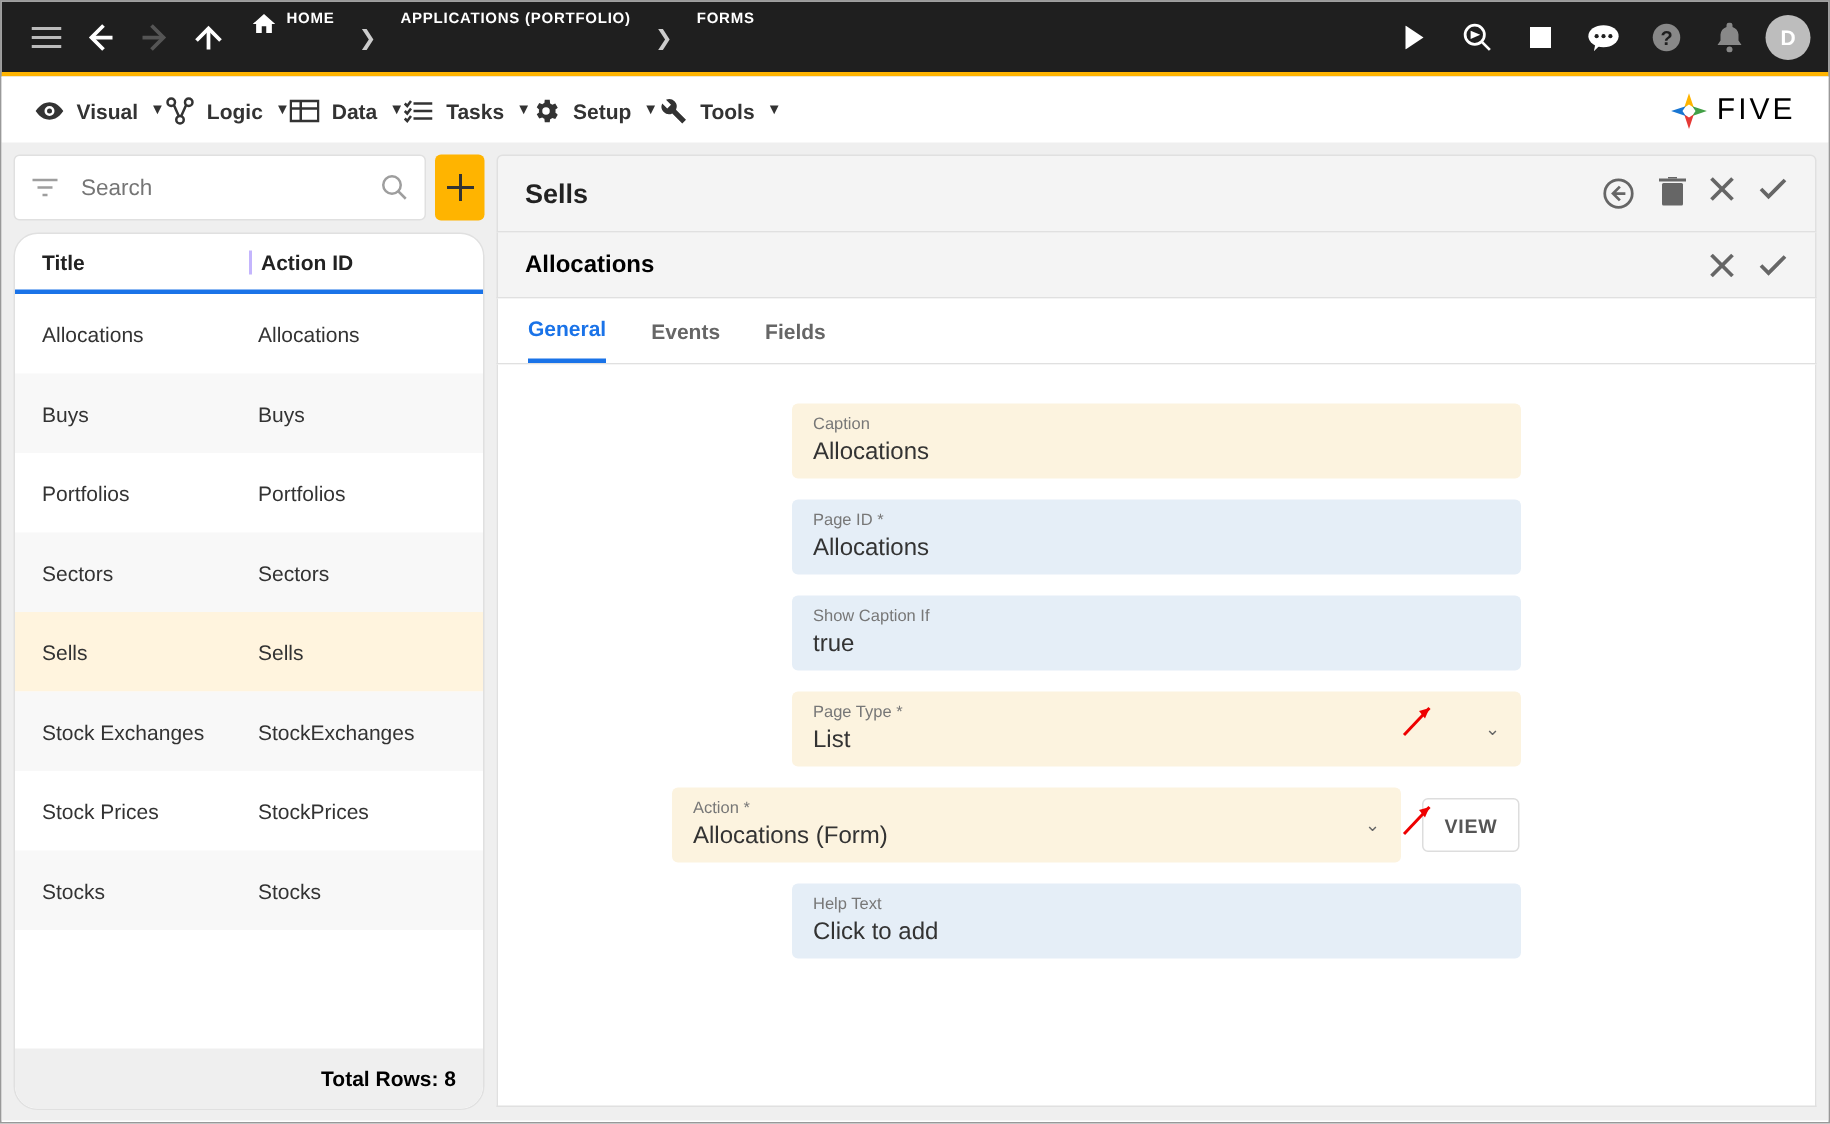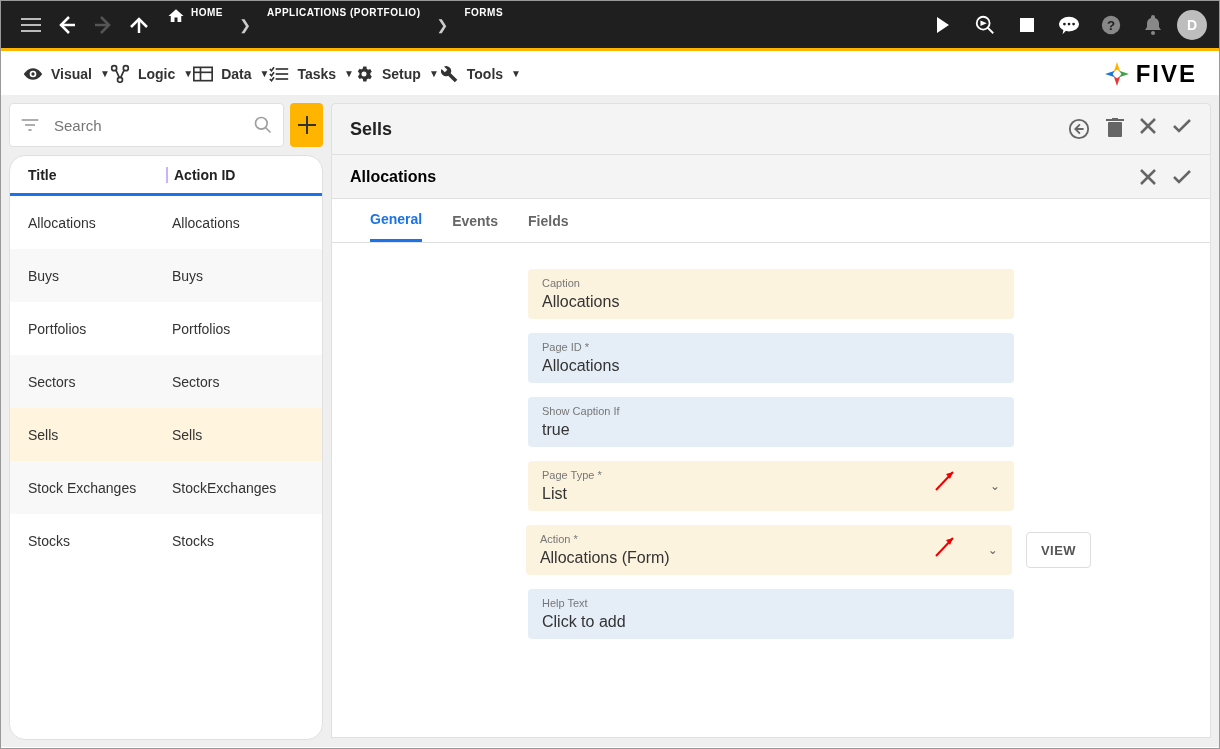--- a/index.html
+++ b/index.html
@@ -7,21 +7,21 @@
 .topbar{height:50px;background:#1f1f1f;display:flex;align-items:center;padding:0 12px;color:#fff;border-bottom:3px solid #ffb400}
 .topbar .icon-btn{width:36px;height:36px;display:flex;align-items:center;justify-content:center;color:#fff;cursor:pointer}
 .topbar .icon-btn.disabled{color:#5b5b5b}
 .chevron{width:24px;text-align:center;color:#ccc;font-size:14px}
 .breadcrumb-item{display:flex;padding:0 10px;height:36px;font-weight:700;font-size:10px;letter-spacing:.5px}
 .topbar-right{margin-left:auto;display:flex;align-items:center;gap:6px}
 .avatar{width:30px;height:30px;border-radius:50%;background:#bdbdbd;color:#fff;display:flex;align-items:center;justify-content:center;font-weight:700;font-size:14px}
 .menubar{height:44px;background:#fff;display:flex;align-items:center;padding:0 22px;border-top:1px solid #fff}
 .menu-item{display:flex;align-items:center;gap:8px;color:#333;font-weight:700;font-size:14px;cursor:pointer}
 .menu-tri{font-size:10px;color:#333}
-.logo{margin-left:auto;display:flex;align-items:center;gap:6px;font-weight:700;font-size:24px;letter-spacing:2px}
+.logo{margin-left:auto;display:flex;align-items:center;gap:6px;font-weight:400;font-size:20px;letter-spacing:2px}
 .logo svg{width:26px;height:26px}
 .workspace{display:flex;background:#efefef;height:652px}
 .left-col{width:330px;padding:8px}
 .search-row{display:flex;gap:6px}
 .search-box{flex:1;height:44px;background:#fff;border:1px solid #e0e0e0;border-radius:4px;display:flex;align-items:center;padding:0 10px}
 .search-box .filter-icn{color:#9e9e9e;margin-right:14px}
 .search-box input{flex:1;border:none;outline:none;font-size:15px;background:transparent}
 .search-box .mag-icn{color:#9e9e9e}
 .add-btn{width:44px;height:44px;background:#ffb400;border-radius:4px;display:flex;align-items:center;justify-content:center;font-size:26px;font-weight:400;cursor:pointer}
 .list-panel{margin-top:8px;background:#fff;border:1px solid #e0e0e0;border-radius:16px;height:585px;display:flex;flex-direction:column;overflow:hidden}
@@ -36,21 +36,21 @@
 .list-row .col1{width:50%;padding-left:18px}
 .list-row .col2{width:50%;padding-left:6px}
 .list-footer{height:40px;background:#efefef;display:flex;align-items:center;justify-content:flex-end;padding-right:18px;font-weight:700;font-size:14px}
 .right-col{flex:1;padding:8px 8px 8px 0}
 .panel-header{height:52px;background:#f4f4f4;border:1px solid #e0e0e0;border-radius:4px 4px 0 0;display:flex;align-items:center;padding:0 18px}
 .panel-title{font-weight:700;font-size:18px;color:#222}
 .panel-actions{margin-left:auto;display:flex;gap:16px;color:#666}
 .panel-actions .act{cursor:pointer}
 .subpanel-header{height:44px;background:#f4f4f4;border:1px solid #e0e0e0;border-top:none;display:flex;align-items:center;padding:0 18px}
 .subpanel-title{font-weight:700;font-size:16px}
-.tabs{background:#fff;border:1px solid #e0e0e0;border-top:none;display:flex;padding:0 38px;gap:30px;height:44px}
+.tabs{background:#fff;border:1px solid #e0e0e0;border-top:none;display:flex;padding:0 20px;gap:30px;height:44px}
 .tab{font-weight:700;font-size:14px;color:#666;height:100%;display:flex;align-items:center;cursor:pointer}
 .tab.active{color:#1a73e8;border-bottom:3px solid #1a73e8}
 .form-area{background:#fff;border:1px solid #e0e0e0;border-top:none;height:495px;padding:26px 0 0 0;overflow:auto;position:relative}
 .form-row{display:flex;align-items:center;justify-content:center;margin-bottom:14px;gap:14px}
 .field{width:486px;border-radius:4px;padding:8px 14px;position:relative}
 .field.cream{background:#fcf3df}
 .field.blue{background:#e5eef7}
 .field-label{font-size:11px;color:#777;margin-bottom:4px}
 .field-value{font-size:16px;color:#333}
 .field .drop{position:absolute;right:14px;top:50%;transform:translateY(-50%);color:#666;font-size:12px}
@@ -265,24 +265,31 @@
           </div>
           <div class="list-row selected">
             <div class="col1">Sells</div>
             <div class="col2">Sells</div>
           </div>
           <div class="list-row">
             <div class="col1">Stock Exchanges</div>
             <div class="col2">StockExchanges</div>
           </div>
           <div class="list-row">
+            <div class="col1">Stock Prices</div>
+            <div class="col2">StockPrices</div>
+          </div>
+          <div class="list-row">
             <div class="col1">Stocks</div>
             <div class="col2">Stocks</div>
           </div>
         </div>
+      <div class="list-footer">
+        <span>Total Rows: 8</span>
+      </div>
     </div>
   </div>
 
   <div class="right-col">
     <div class="panel-header">
       <div class="panel-title">Sells</div>
       <div class="panel-actions">
         <span class="act">
             <svg width="22" height="22" viewBox="0 0 24 24" fill="none" stroke="#666" stroke-width="2">
               <circle cx="12" cy="12" r="10"></circle>
@@ -368,21 +375,21 @@
       <div class="form-row">
         <div class="field-wrap">
           <div class="field cream">
             <div class="field-label">Page Type *</div>
             <div class="field-value">List</div>
             <span class="drop">⌄</span>
           </div>
         </div>
       </div>
 
-      <div class="form-row" style="justify-content:center;padding-left:75px">
+      <div class="form-row" style="justify-content:flex-start;padding-left:116px">
         <div class="field cream" style="width:486px">
           <div class="field-label">Action *</div>
           <div class="field-value">Allocations (Form)</div>
           <span class="drop">⌄</span>
         </div>
         <div class="view-btn">
             <span>VIEW</span>
           </div>
       </div>
 

